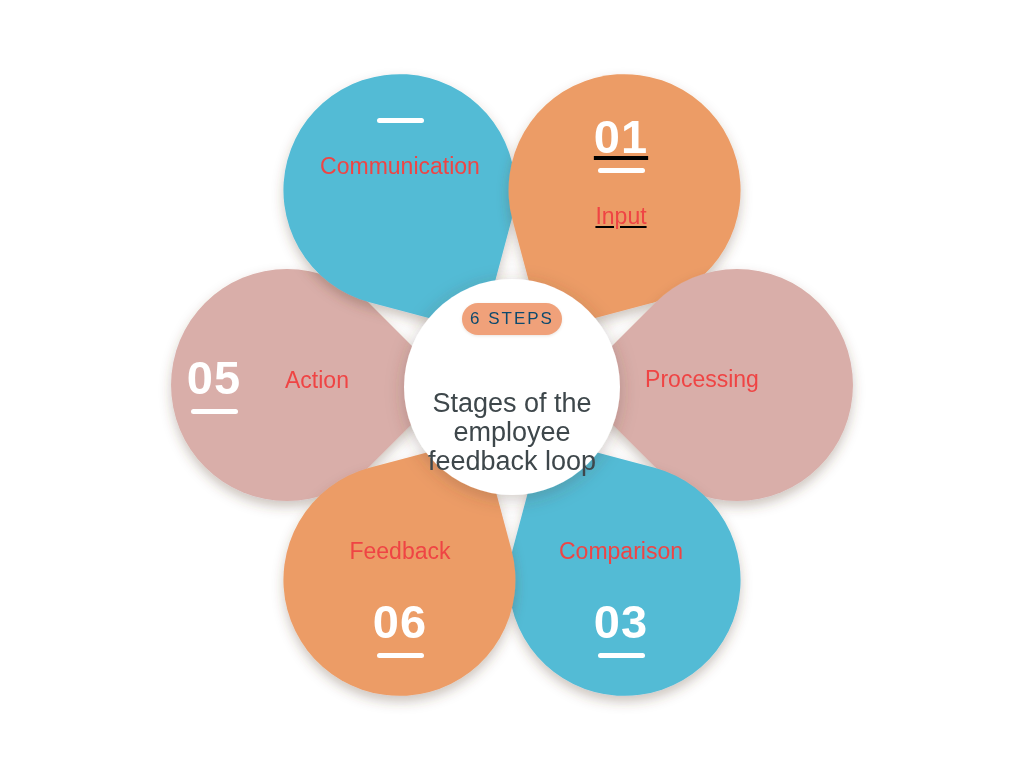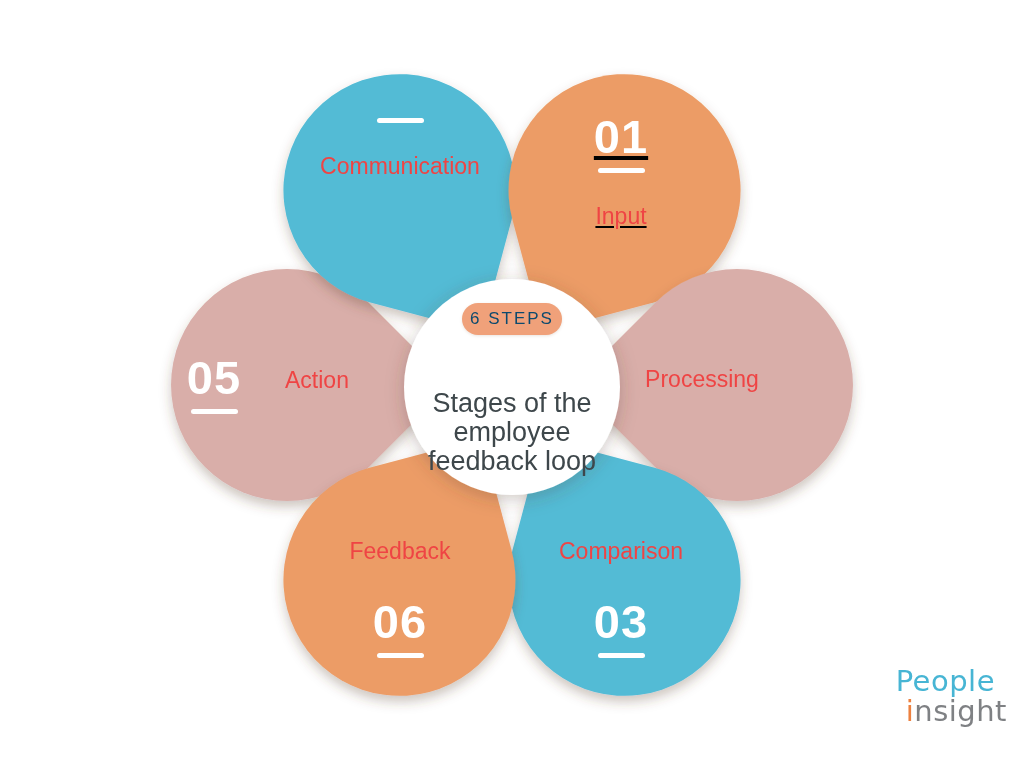--- a/index.html
+++ b/index.html
@@ -152,18 +152,14 @@
     <div class="plabel">Comparison</div>
     <div class="num">03</div>
     <div class="bar"></div>
   </div>
 
   <div class="center-badge">6 STEPS</div>
   <div class="center-title">Stages of the
 employee
 feedback loop</div>
 
-  <div class="logo">
-    <div class="logo-line1">People</div>
-    <div class="logo-line2"><span class="logo-i">i</span><span>nsight</span></div>
-  </div>
 
 </div>
 
 </body></html>

